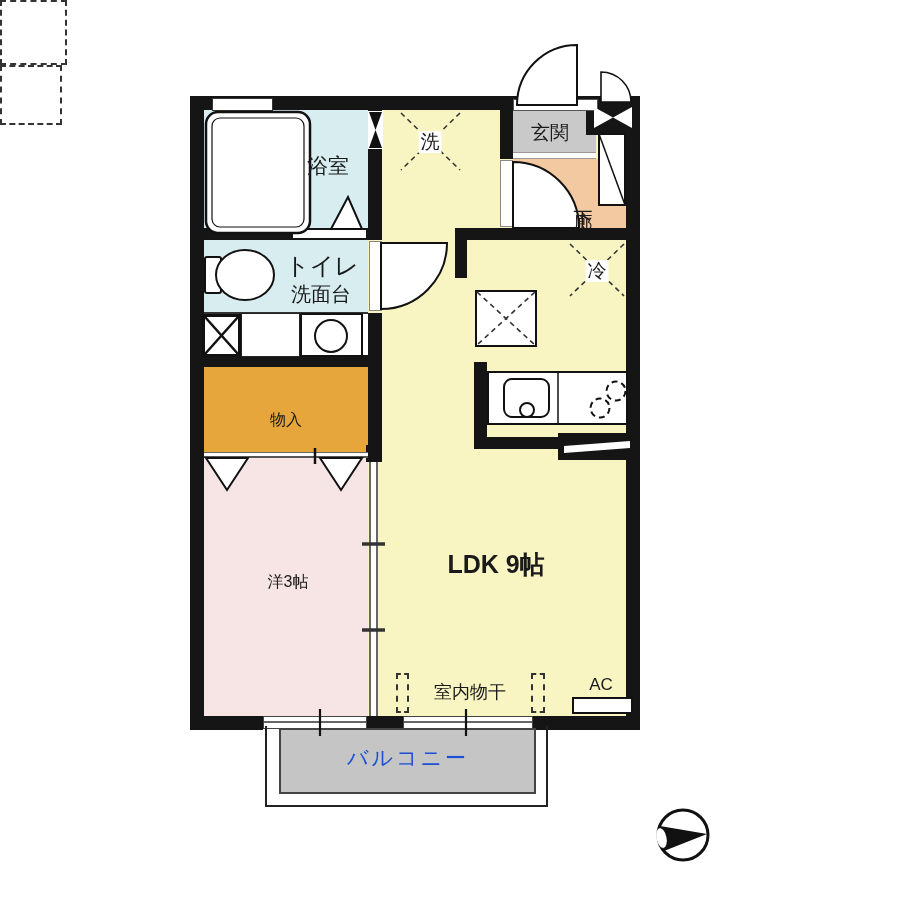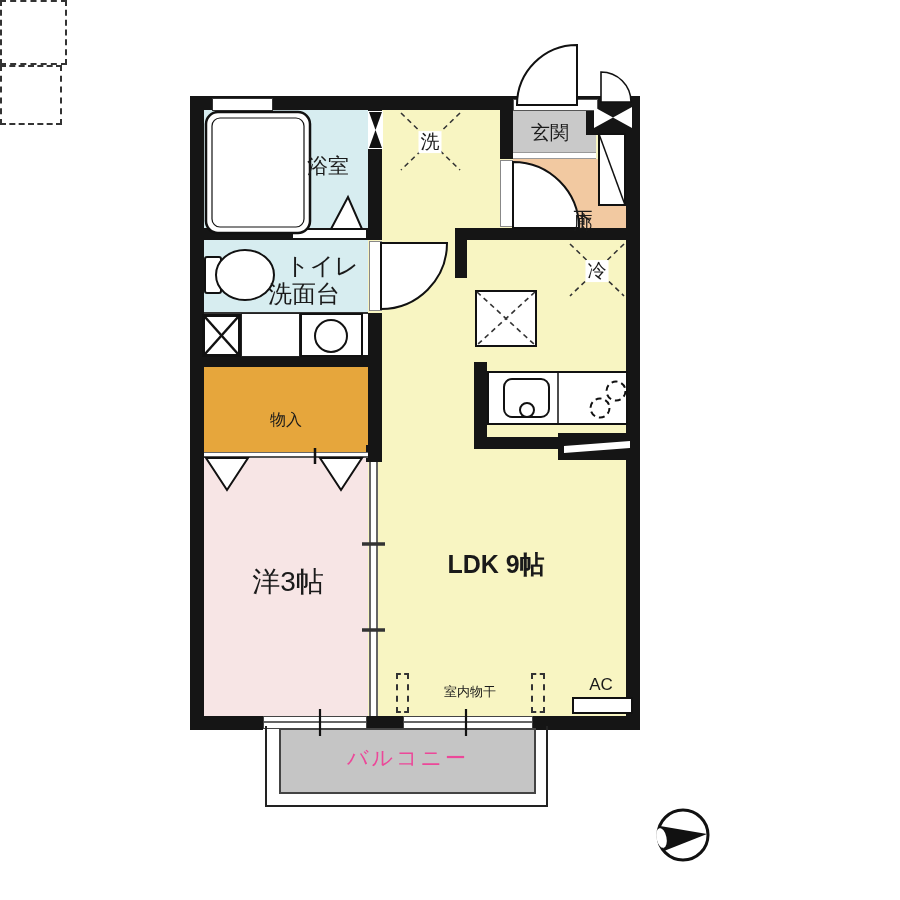--- a/index.html
+++ b/index.html
@@ -171,25 +171,25 @@
 
     <g>
       <circle cx="683" cy="835" r="25" fill="#fff" stroke="#111" stroke-width="3"></circle>
       <polygon points="660,826 707,834 664,851" fill="#111"></polygon>
       <ellipse cx="661.5" cy="838" rx="5" ry="10" fill="#fff" transform="rotate(-12 661.5 838)"></ellipse>
     </g>
   </svg>
 
   <div class="lbl" style="left:328px;top:166px;font-size:21px">浴室</div>
   <div class="lbl" style="left:322px;top:266px;font-size:24px">トイレ</div>
-  <div class="lbl" style="left:304px;top:294px;font-size:24px">洗面台</div>
+  <div class="lbl" style="left:321px;top:294px;font-size:20px">洗面台</div>
   <div class="lbl" style="left:286px;top:420px;font-size:16px">物入</div>
-  <div class="lbl" style="left:288px;top:582px;font-size:28px">洋3帖</div>
+  <div class="lbl" style="left:288px;top:582px;font-size:16px">洋3帖</div>
   <div class="lbl" style="left:496px;top:564px;font-size:25px;font-weight:bold">LDK 9帖</div>
   <div class="lbl" style="left:550px;top:133px;font-size:19px">玄関</div>
   <div class="lbl" style="left:583px;top:196px;font-size:19px;writing-mode:vertical-rl;transform:translate(-50%,-50%)">廊下</div>
   <div class="lbl" style="left:430px;top:142px;font-size:19px;background:#fff;padding:0 2px">洗</div>
   <div class="lbl" style="left:597px;top:271px;font-size:19px;background:#fff;padding:0 2px">冷</div>
-  <div class="lbl" style="left:470px;top:692px;font-size:13px">室内物干</div>
+  <div class="lbl" style="left:470px;top:692px;font-size:18px">室内物干</div>
   <div class="lbl" style="left:601px;top:685px;font-size:17px">AC</div>
-  <div class="lbl" style="left:408px;top:758px;font-size:21px;letter-spacing:3px;color:#ec4899">バルコニー</div>
+  <div class="lbl" style="left:408px;top:758px;font-size:21px;letter-spacing:3px;color:#1d4ed8">バルコニー</div>
 
 </div>
 
 </body></html>

